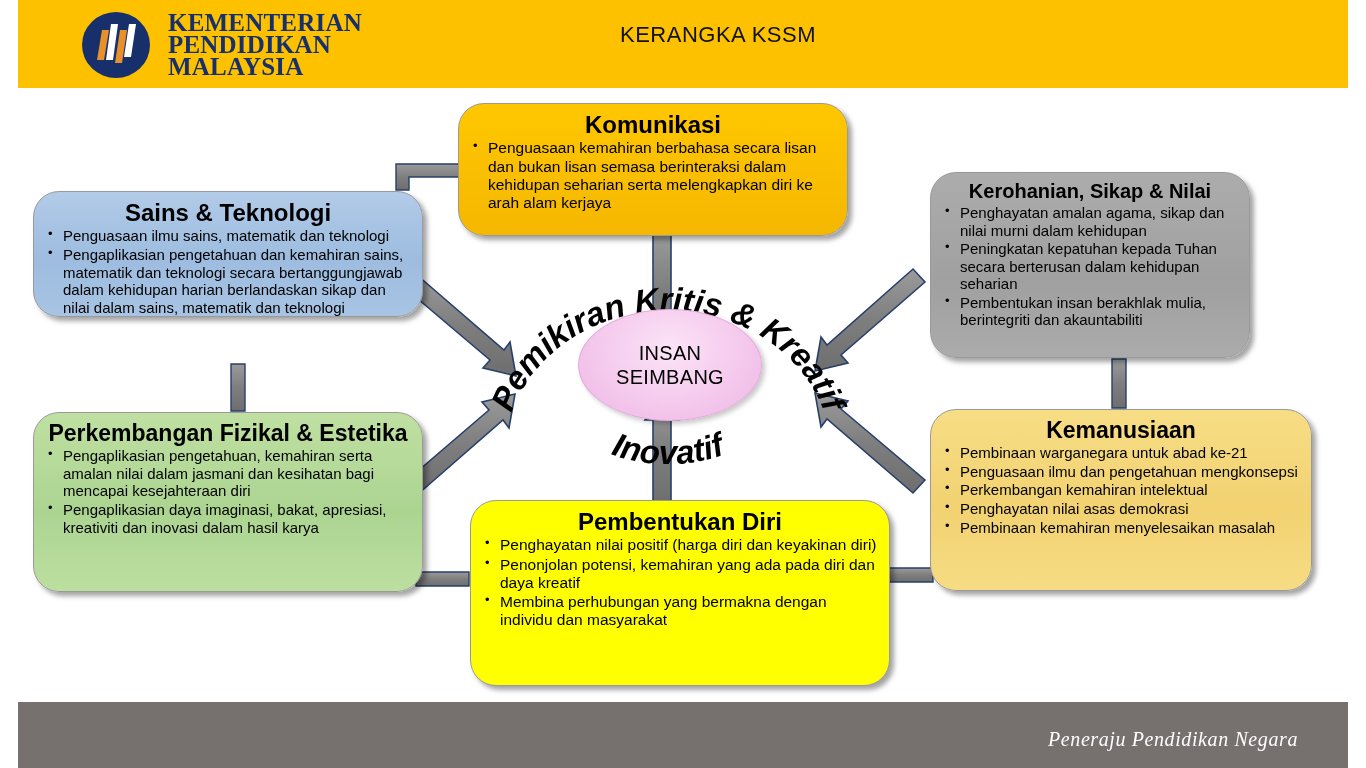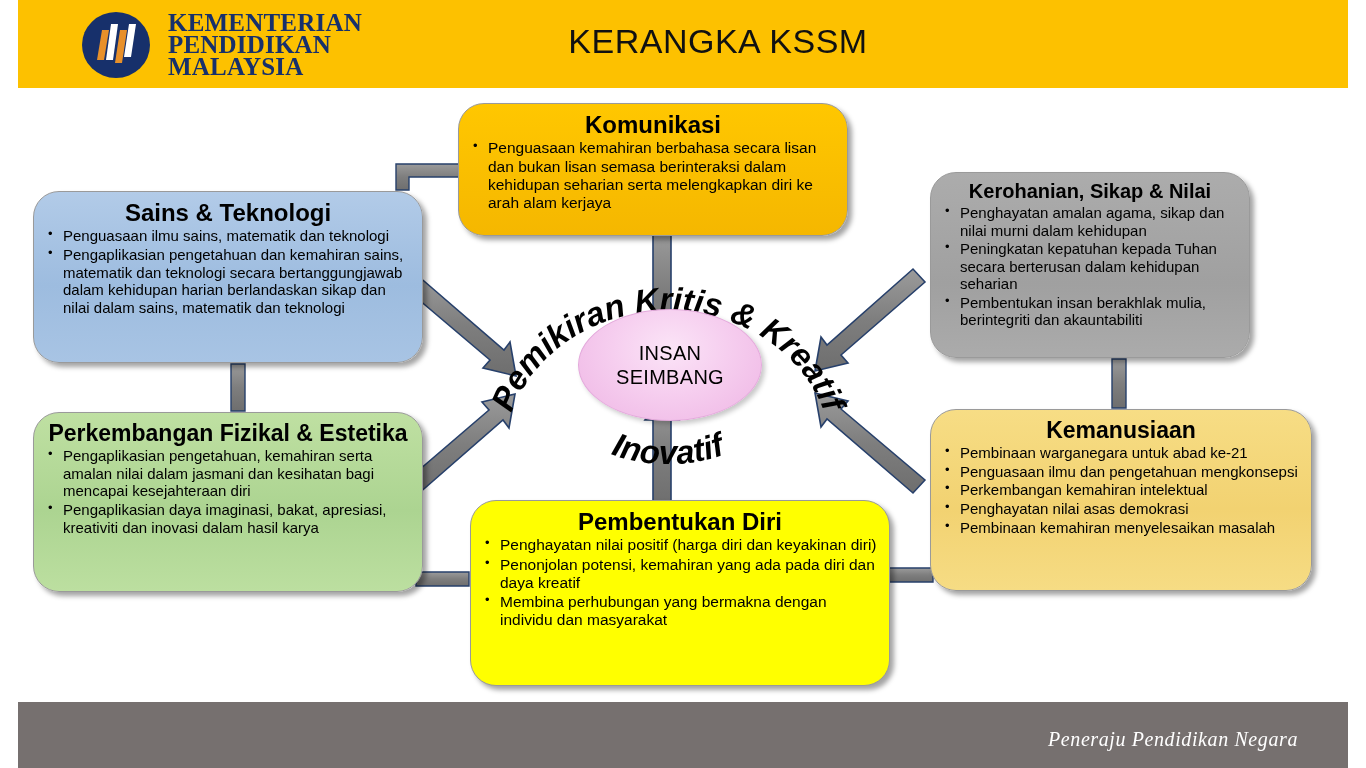--- a/index.html
+++ b/index.html
@@ -38,21 +38,21 @@
     letter-spacing: 0.2px;
   }
   #logo-text div { white-space: nowrap; }
   #header-title {
     position: absolute;
     left: 0; top: 22px;
     width: 1330px;
     text-align: center;
     padding-left: 70px;
     box-sizing: border-box;
-    font-size: 34px;
+    font-size: 22px;
     color: #111111;
     letter-spacing: 0.5px;
   }
 
   
   #footer {
     position: absolute;
     left: 18px; top: 702px;
     width: 1330px; height: 66px;
     background: #76706F;
@@ -113,21 +113,21 @@
 
   
   #box-komunikasi {
     left: 458px; top: 103px; width: 390px; height: 133px;
     background: linear-gradient(180deg, #FFC700 0%, #F5B700 100%);
   }
   #box-komunikasi .box-title { font-size: 24px; }
   #box-komunikasi li { font-size: 15.5px; }
 
   #box-sains {
-    left: 33px; top: 191px; width: 390px; height: 172px;
+    left: 33px; top: 191px; width: 390px; height: 126px;
     background: linear-gradient(180deg, #B2CBE8 0%, #9DBCDF 55%, #A8C4E4 100%);
   }
   #box-sains .box-title { font-size: 24px; }
   #box-sains li { font-size: 15px; }
 
   #box-kerohanian {
     left: 930px; top: 172px; width: 320px; height: 186px;
     background: linear-gradient(180deg, #ACACAC 0%, #A0A0A0 60%, #ABABAB 100%);
   }
   #box-kerohanian .box-title { font-size: 20px; }

